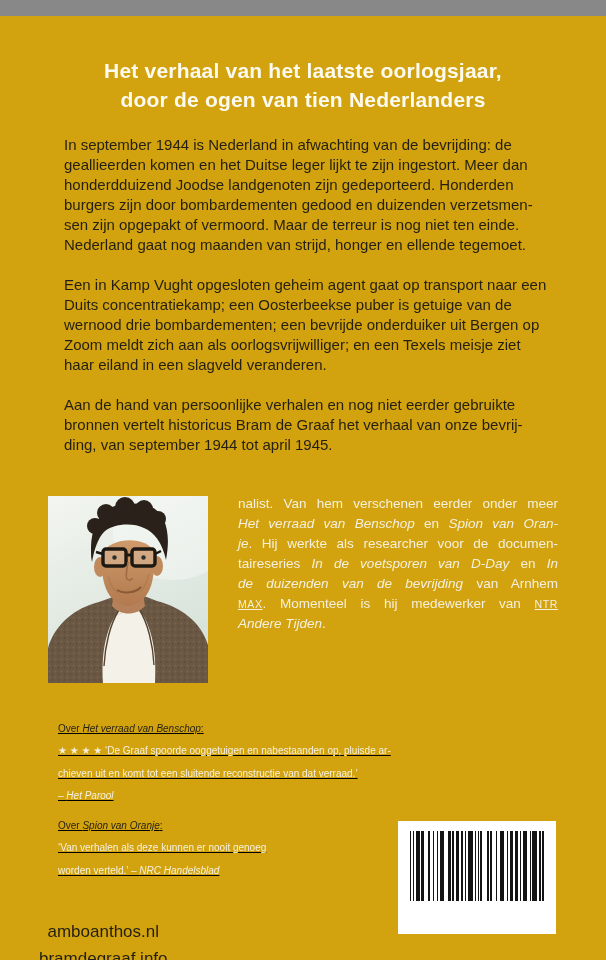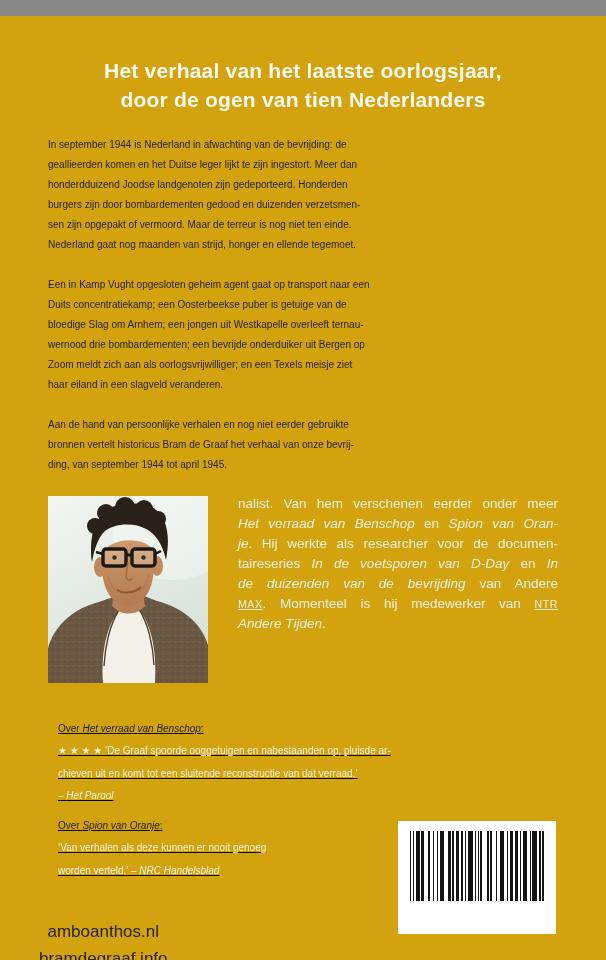--- a/index.html
+++ b/index.html
@@ -20,22 +20,22 @@
   .it{font-style:italic;}
   .sc{font-size:0.78em;letter-spacing:0.6px;text-decoration:underline;}
 
   .title{
     position:absolute;top:40px;left:0;right:0;text-align:center;
     color:var(--titlewhite);font-weight:bold;font-size:21px;line-height:29px;
     letter-spacing:0.2px;
   }
 
   .synopsis{
-    position:absolute;left:48px;top:119px;width:516px;
-    color:var(--dark);font-size:10px;line-height:20px;
+    position:absolute;left:64px;top:119px;width:516px;
+    color:var(--dark);font-size:15px;line-height:20px;
   }
   .para{margin-bottom:20px;}
 
   .photo{
     position:absolute;left:48px;top:480px;width:160px;height:187px;
   }
   .photo svg{display:block;}
 
   .bio{
     position:absolute;left:238px;top:478px;width:320px;
@@ -82,21 +82,20 @@
         <div class="ln">In september 1944 is Nederland in afwachting van de bevrijding: de</div>
         <div class="ln">geallieerden komen en het Duitse leger lijkt te zijn ingestort. Meer dan</div>
         <div class="ln">honderdduizend Joodse landgenoten zijn gedeporteerd. Honderden</div>
         <div class="ln">burgers zijn door bombardementen gedood en duizenden verzetsmen-</div>
         <div class="ln">sen zijn opgepakt of vermoord. Maar de terreur is nog niet ten einde.</div>
         <div class="ln">Nederland gaat nog maanden van strijd, honger en ellende tegemoet.</div>
       </div>
     <div class="para">
         <div class="ln">Een in Kamp Vught opgesloten geheim agent gaat op transport naar een</div>
         <div class="ln">Duits concentratiekamp; een Oosterbeekse puber is getuige van de</div>
-        <div class="ln">bloedige Slag om Arnhem; een jongen uit Westkapelle overleeft ternau-</div>
         <div class="ln">wernood drie bombardementen; een bevrijde onderduiker uit Bergen op</div>
         <div class="ln">Zoom meldt zich aan als oorlogsvrijwilliger; en een Texels meisje ziet</div>
         <div class="ln">haar eiland in een slagveld veranderen.</div>
       </div>
     <div class="para">
         <div class="ln">Aan de hand van persoonlijke verhalen en nog niet eerder gebruikte</div>
         <div class="ln">bronnen vertelt historicus Bram de Graaf het verhaal van onze bevrij-</div>
         <div class="ln">ding, van september 1944 tot april 1945.</div>
       </div>
   </section>
@@ -156,21 +155,21 @@
       <path d="M69,94 C75,98 88,97 93,91" fill="none" stroke="#8a5a38" stroke-width="2"></path>
       <path d="M60,80 C62,88 66,94 70,97 M101,78 C99,86 96,92 92,96" fill="none" stroke="#a9744a" stroke-width="1.2" opacity="0.6"></path>
     </svg>
   </figure>
 
   <section class="bio">
       <div class="ln"><span>nalist. Van hem verschenen eerder onder meer</span></div>
       <div class="ln"><span class="it">Het verraad van Benschop</span><span> en </span><span class="it">Spion van Oran-</span></div>
       <div class="ln"><span class="it">je</span><span>. Hij werkte als researcher voor de documen-</span></div>
       <div class="ln"><span>taireseries </span><span class="it">In de voetsporen van D-Day</span><span> en </span><span class="it">In</span></div>
-      <div class="ln"><span class="it">de duizenden van de bevrijding</span><span> van Andere</span></div>
+      <div class="ln"><span class="it">de duizenden van de bevrijding</span><span> van Arnhem</span></div>
       <div class="ln"><span class="sc">MAX</span><span>. Momenteel is hij medewerker van </span><span class="sc">NTR</span></div>
       <div class="ln"><span class="it">Andere Tijden</span><span>.</span></div>
     </section>
 
   <section class="review review-1">
     <div class="review-heading"><span>Over </span><span class="it">Het verraad van Benschop</span><span>:</span></div>
     <div class="review-quote">
         <div class="ln"><span>★ ★ ★ ★ </span><span>‘De Graaf spoorde ooggetuigen en nabestaanden op, pluisde ar-</span></div>
         <div class="ln"><span>chieven uit en komt tot een sluitende reconstructie van dat verraad.’</span></div>
         <div class="ln"><span>– </span><span class="it">Het Parool</span></div>

